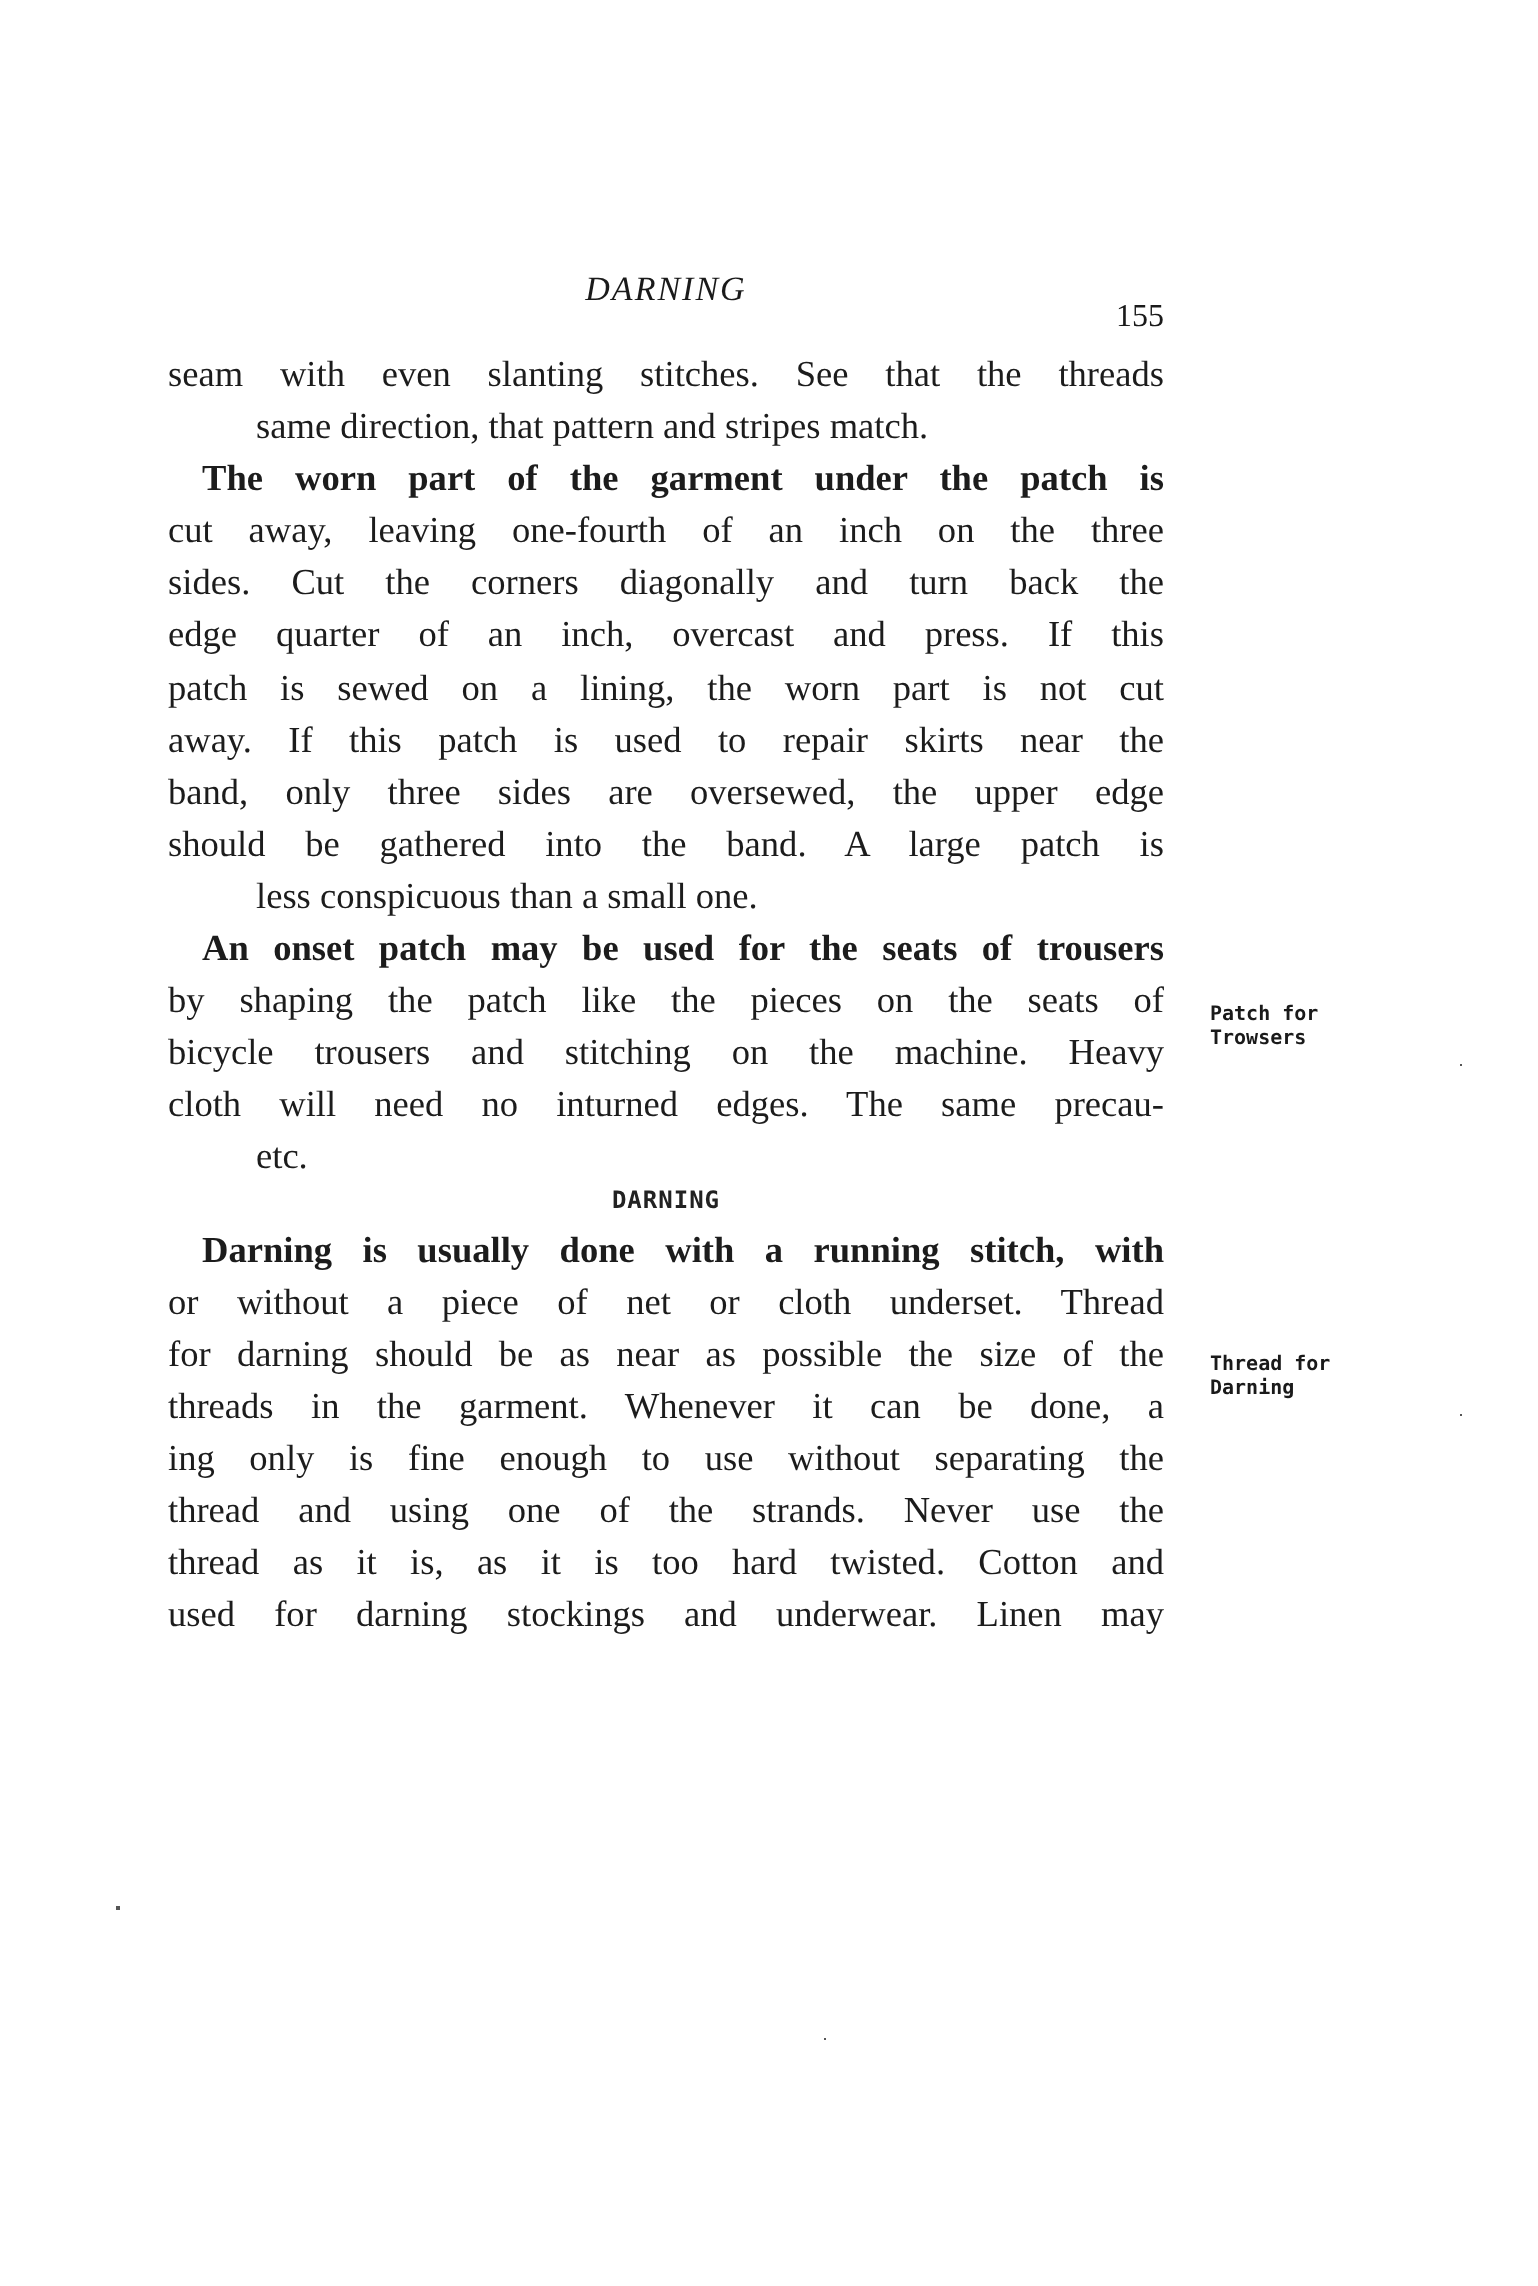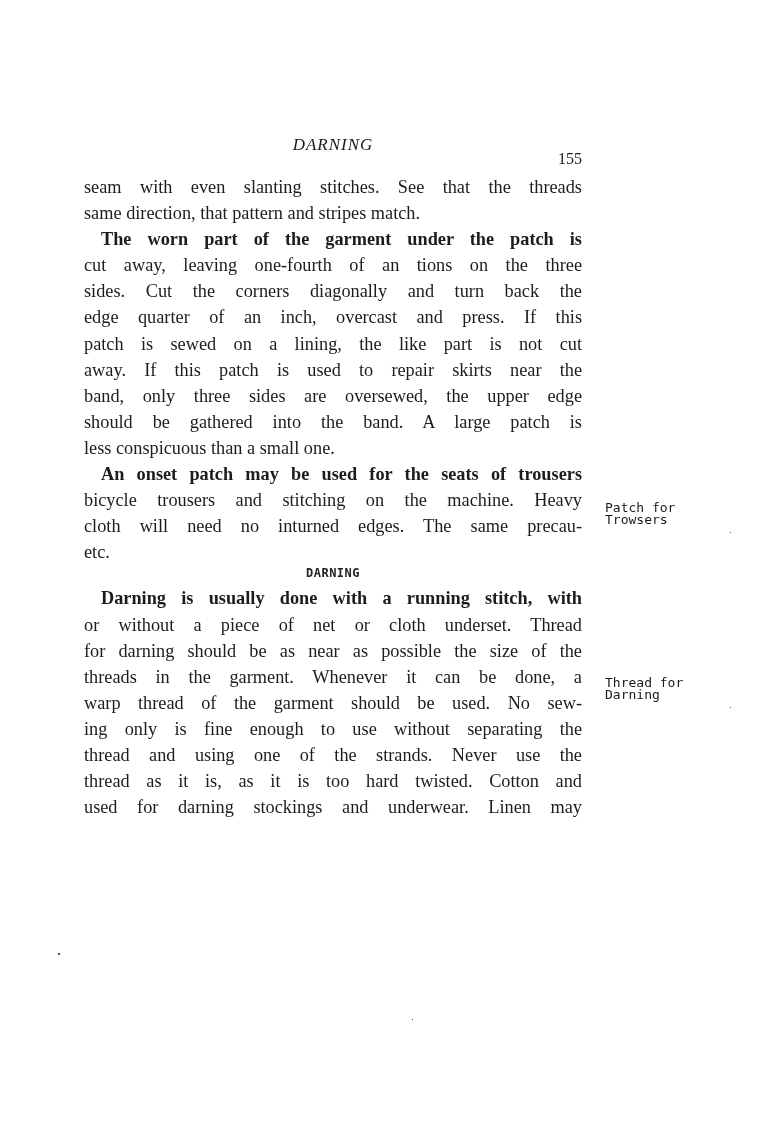--- a/index.html
+++ b/index.html
@@ -16,31 +16,31 @@
   .page-number {
     position: absolute; right: 0; top: 15px;
     font-family: "Liberation Serif", serif; font-size: 16px; color: #1a1a1a;
   }
   .body-text {
     position: absolute; left: 84px; top: 174px; width: 498px;
     font-family: "Liberation Serif", serif; font-size: 18.3px;
     line-height: 26.1px; color: #1c1c1c;
   }
   .line { display: block; white-space: nowrap; text-align: justify; text-align-last: justify; height: 26.1px; }
-  .line.last { text-align-last: left; }
+  .line.last { text-align-last: left; margin-left: 44px; }
   .line.indent { padding-left: 17px; font-weight: bold; }
   .section-heading {
     display: block; text-align: center; height: 22px; line-height: 22px;
     font-family: "DejaVu Sans Mono", monospace; font-weight: bold; font-size: 12px;
     letter-spacing: 0.5px; color: #222; margin-top: -3px; margin-bottom: 1px;
   }
   .margin-note {
     position: absolute; left: 605px; width: 120px;
-    font-family: "DejaVu Sans Mono", monospace; font-weight: normal;
-    font-size: 13px; line-height: 12px; color: #1a1a1a;
+    font-family: "DejaVu Sans Mono", monospace; font-weight: bold;
+    font-size: 10px; line-height: 12px; color: #1a1a1a;
   }
   .speck { position: absolute; background: #555; }
 </style>
 </head>
 <body>
 
 <div class="page">
 
   <div class="running-head">
     <span class="running-title">DARNING</span>
@@ -49,45 +49,45 @@
 
   <div class="body-text">
 
     <div>
       <span class="line">seam with even slanting stitches.  See that the threads</span>
       <span class="line last">same direction, that pattern and stripes match.</span>
     </div>
 
     <div>
       <span class="line indent">The worn part of the garment under the patch is</span>
-      <span class="line">cut away, leaving one-fourth of an tions on the three</span>
+      <span class="line">cut away, leaving one-fourth of an inch on the three</span>
       <span class="line">sides.  Cut the corners diagonally and turn back the</span>
       <span class="line">edge quarter of an inch, overcast and press.  If this</span>
-      <span class="line">patch is sewed on a lining, the like part is not cut</span>
+      <span class="line">patch is sewed on a lining, the worn part is not cut</span>
       <span class="line">away.  If this patch is used to repair skirts near the</span>
       <span class="line">band, only three sides are oversewed, the upper edge</span>
       <span class="line">should be gathered into the band.  A large patch is</span>
       <span class="line last">less conspicuous than a small one.</span>
     </div>
 
     <div>
       <span class="line indent">An onset patch may be used for the seats of trousers</span>
+      <span class="line">by shaping the patch like the pieces on the seats of</span>
       <span class="line">bicycle trousers and stitching on the machine.  Heavy</span>
       <span class="line">cloth will need no inturned edges.  The same precau-</span>
       <span class="line last">etc.</span>
     </div>
 
     <span class="section-heading">DARNING</span>
 
     <div>
       <span class="line indent">Darning is usually done with a running stitch, with</span>
       <span class="line">or without a piece of net or cloth underset.  Thread</span>
       <span class="line">for darning should be as near as possible the size of the</span>
       <span class="line">threads in the garment.  Whenever it can be done, a</span>
-      <span class="line">warp thread of the garment should be used.  No sew-</span>
       <span class="line">ing only is fine enough to use without separating the</span>
       <span class="line">thread and using one of the strands.  Never use the</span>
       <span class="line">thread as it is, as it is too hard twisted.  Cotton and</span>
       <span class="line">used for darning stockings and underwear.  Linen may</span>
     </div>
   </div>
 
   <div class="margin-note" style="top:502px;">
     <div>Patch for</div>
     <div>Trowsers</div>

